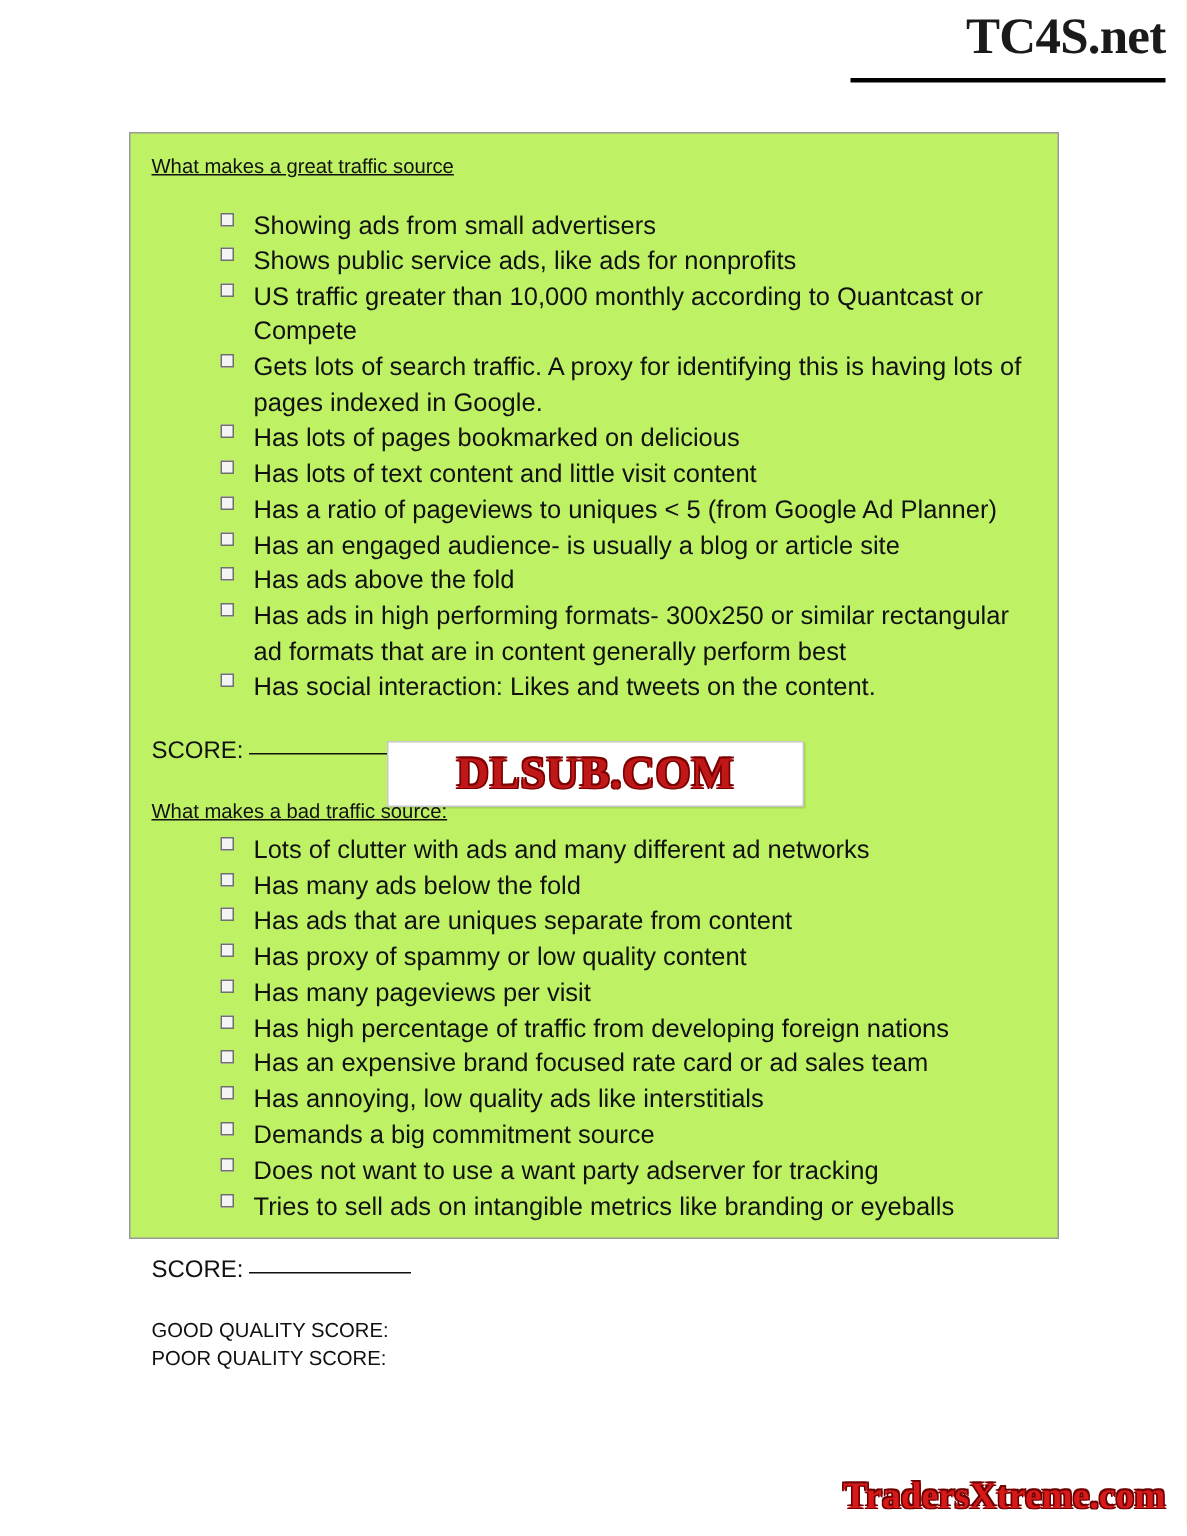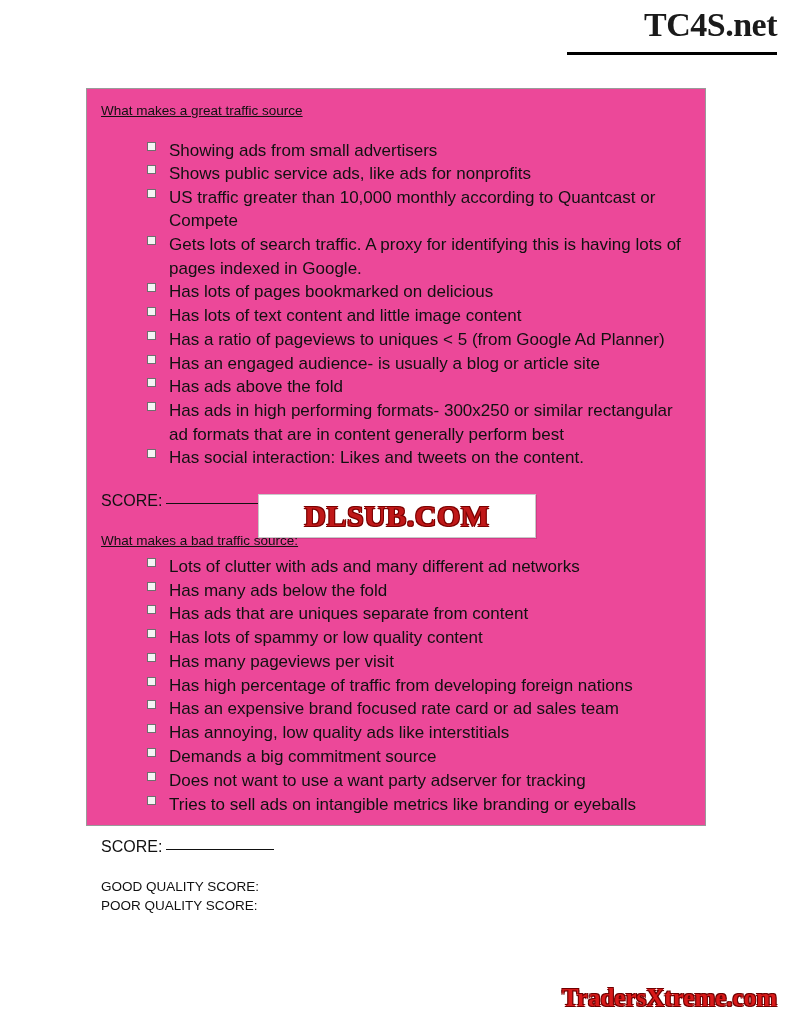--- a/index.html
+++ b/index.html
@@ -36,21 +36,21 @@
     background: #000;
   }
 
   
   .doc-page {
     position: absolute;
     left: 86px;
     top: 88px;
     width: 620px;
     height: 738px;
-    background: #ec4899;
+    background: #bef264;
     border: 1px solid #9a9a9a;
     box-sizing: border-box;
   }
   .doc-inner {
     padding: 13px 18px 0 8px;
     font-size: 13.5px;
     line-height: 1.38;
   }
 
   .section-heading {
@@ -165,21 +165,21 @@
     <div class="section-heading">What makes a great traffic source</div>
 
     <div class="spacer-md"></div>
 
     <ul class="check-list indent-wide">
       <li><span class="box"></span><span>Showing ads from small advertisers</span></li>
       <li><span class="box"></span><span>Shows public service ads, like ads for nonprofits</span></li>
       <li><span class="box"></span><span>US traffic greater than 10,000 monthly according to Quantcast or Compete</span></li>
       <li><span class="box"></span><span>Gets lots of search traffic. A proxy for identifying this is having lots of pages indexed in Google.</span></li>
       <li><span class="box"></span><span>Has lots of pages bookmarked on delicious</span></li>
-      <li><span class="box"></span><span>Has lots of text content and little image content</span></li>
+      <li><span class="box"></span><span>Has lots of text content and little visit content</span></li>
       <li><span class="box"></span><span>Has a ratio of pageviews to uniques &lt; 5 (from Google Ad Planner)</span></li>
       <li><span class="box"></span><span>Has an engaged audience- is usually a blog or article site</span></li>
       <li><span class="box"></span><span>Has ads above the fold</span></li>
       <li><span class="box"></span><span>Has ads in high performing formats- 300x250 or similar rectangular ad formats that are in content generally perform best</span></li>
       <li><span class="box"></span><span>Has social interaction: Likes and tweets on the content.</span></li>
     </ul>
 
     <div class="spacer-lg"></div>
 
     <div class="score-line">
@@ -187,21 +187,21 @@
     </div>
 
     <div class="spacer-lg"></div>
 
     <div class="section-heading">What makes a bad traffic source:</div>
 
     <ul class="check-list indent-narrow">
       <li><span class="box"></span><span>Lots of clutter with ads and many different ad networks</span></li>
       <li><span class="box"></span><span>Has many ads below the fold</span></li>
       <li><span class="box"></span><span>Has ads that are uniques separate from content</span></li>
-      <li><span class="box"></span><span>Has lots of spammy or low quality content</span></li>
+      <li><span class="box"></span><span>Has proxy of spammy or low quality content</span></li>
       <li><span class="box"></span><span>Has many pageviews per visit</span></li>
       <li><span class="box"></span><span>Has high percentage of traffic from developing foreign nations</span></li>
       <li><span class="box"></span><span>Has an expensive brand focused rate card or ad sales team</span></li>
       <li><span class="box"></span><span>Has annoying, low quality ads like interstitials</span></li>
       <li><span class="box"></span><span>Demands a big commitment source</span></li>
       <li><span class="box"></span><span>Does not want to use a want party adserver for tracking</span></li>
       <li><span class="box"></span><span>Tries to sell ads on intangible metrics like branding or eyeballs</span></li>
     </ul>
 
     <div class="spacer-lg"></div>

